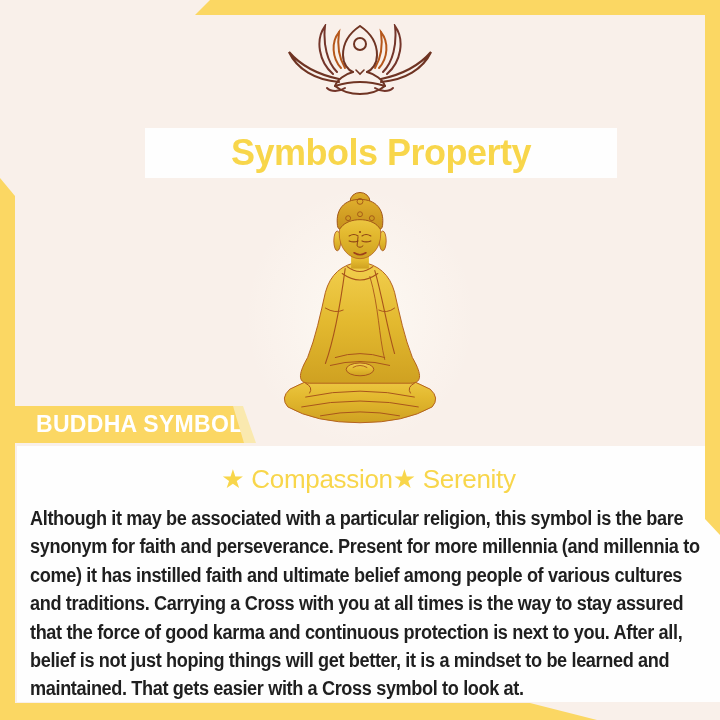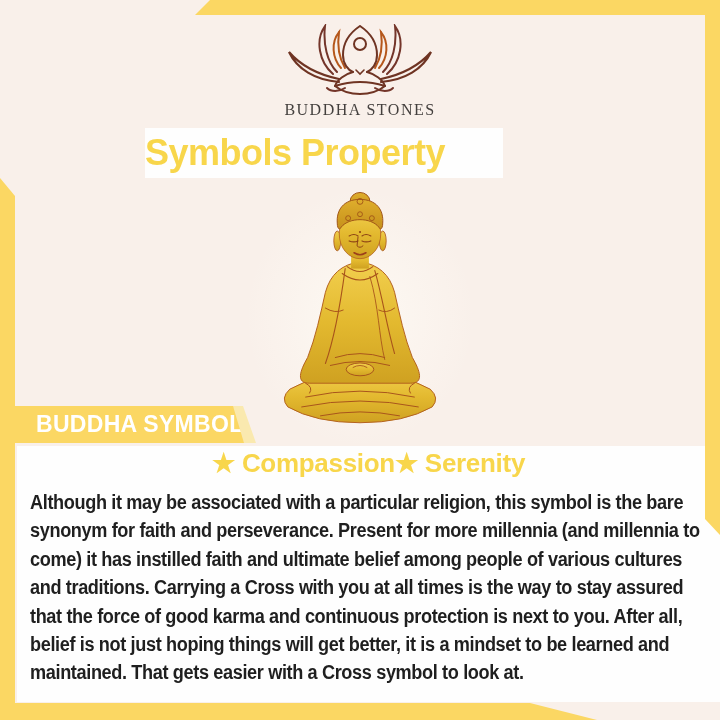--- a/index.html
+++ b/index.html
@@ -40,23 +40,23 @@
   .logo-wrap svg{display:block;margin:0 auto;}
   .brand-name{
     margin-top:5px;
     font-family:"Liberation Serif", serif;
     font-size:16px;letter-spacing:1.5px;
     color:var(--brand_text);white-space:nowrap;
   }
 
   
   .title-band{
-    left:145px;top:128px;width:358px;height:50px;
+    left:145px;top:128px;width:472px;height:50px;
     background:var(--panel);
-    line-height:50px;
+    text-align:center;line-height:50px;
   }
   .title-band .title{
     font-weight:bold;font-size:36px;
     color:var(--accent_yellow);
     letter-spacing:-0.5px;
   }
 
   
   .glow{left:225px;top:165px;width:270px;height:305px;
     background:radial-gradient(closest-side,#fdf9f3 0%,rgba(253,249,243,0) 85%);}
@@ -70,23 +70,24 @@
     background:var(--frame_yellow);
     clip-path:polygon(0 0,218px 0,229px 37px,0 37px);
     color:#ffffff;font-weight:700;font-size:23px;
     letter-spacing:0.3px;line-height:37px;padding-left:21px;
   }
 
   
   .panel{left:17px;top:446px;width:703px;height:256px;background:var(--panel);}
   .panel-heading{
     padding-top:2px;text-align:center;
-    font-weight:bold;font-size:26px;
+    font-weight:normal;font-size:26px;
     color:var(--accent_yellow);
     letter-spacing:-0.3px;
+    margin-top:16px;
   }
   .panel-paragraph{
     margin:9px 0 0 13px;width:730px;
     transform:scaleX(0.93);transform-origin:left top;
     font-weight:bold;font-size:19.5px;line-height:28.4px;
     letter-spacing:-0.4px;color:var(--text_dark);
   }
 </style>
 </head>
 <body>
@@ -109,21 +110,20 @@
       <path d="M60,64 C54,68 46,68 42,64" stroke="#74352a" stroke-width="2" stroke-linecap="round"></path>
       <path d="M90,64 C96,68 104,68 108,64" stroke="#74352a" stroke-width="2" stroke-linecap="round"></path>
 
       <circle cx="75" cy="20" r="6" stroke="#6f3423" stroke-width="2"></circle>
       <path d="M75,2 C63,10 58,20 58,31 C58,40 63,46 68,48 M75,2 C87,10 92,20 92,31 C92,40 87,46 82,48" stroke="#6f3423" stroke-width="2" stroke-linecap="round"></path>
       <path d="M68,48 C60,50 52,56 50,62 M82,48 C90,50 98,56 100,62" stroke="#6f3423" stroke-width="2" stroke-linecap="round"></path>
       <path d="M50,62 Q75,54 100,62 M50,62 Q60,70 75,70 Q90,70 100,62" stroke="#6f3423" stroke-width="2" stroke-linecap="round"></path>
       <path d="M71,46 L75,50 L79,46" stroke="#6f3423" stroke-width="1.6" stroke-linecap="round"></path>
     </svg>
   </span>
-  <div class="brand-name">BUDDHA STONES</div>
 </div>
 
 <div class="abs title-band">
   <span class="title">Symbols Property</span>
 </div>
 
 <div class="abs buddha">
   <svg width="168" height="260" viewBox="0 0 170 262" fill="none">
     <defs>
       <linearGradient id="gold" x1="0" y1="0" x2="0" y2="1">

